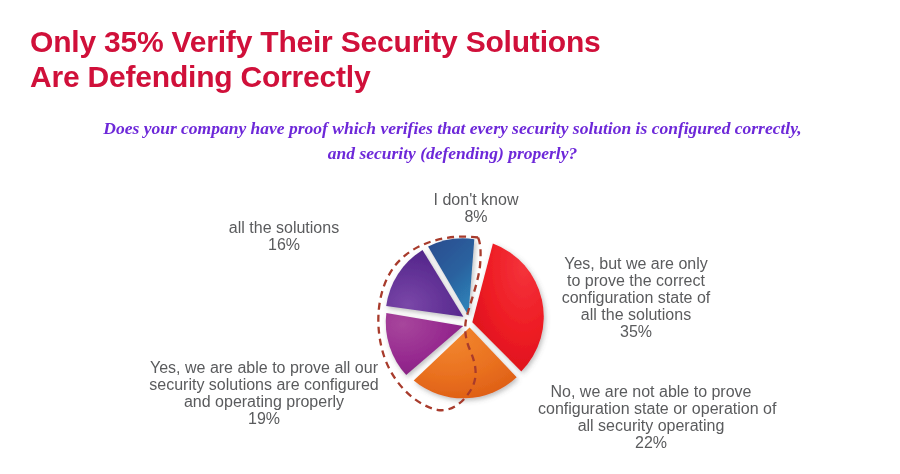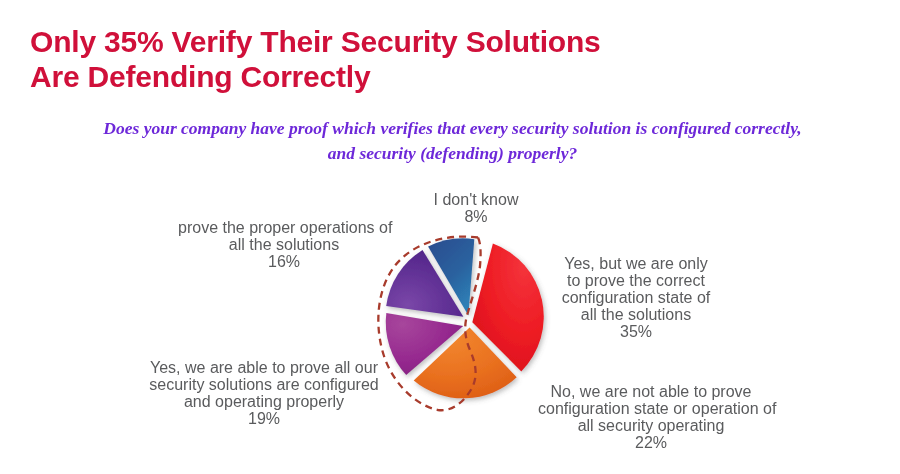--- a/index.html
+++ b/index.html
@@ -187,21 +187,20 @@
     </div>
 
     <div class="callout" id="label-no">
       <span class="ln">No, we are not able to prove</span>
       <span class="ln">configuration state or operation of</span>
       <span class="ln">all security operating</span>
       <span class="pct">22%</span>
     </div>
 
     <div class="callout" id="label-operations">
-      <span class="ln">prove the proper operations of</span>
       <span class="ln">all the solutions</span>
       <span class="pct">16%</span>
     </div>
 
     <div class="callout" id="label-both">
       <span class="ln">Yes, we are able to prove all our</span>
       <span class="ln">security solutions are configured</span>
       <span class="ln">and operating properly</span>
       <span class="pct">19%</span>
     </div>

